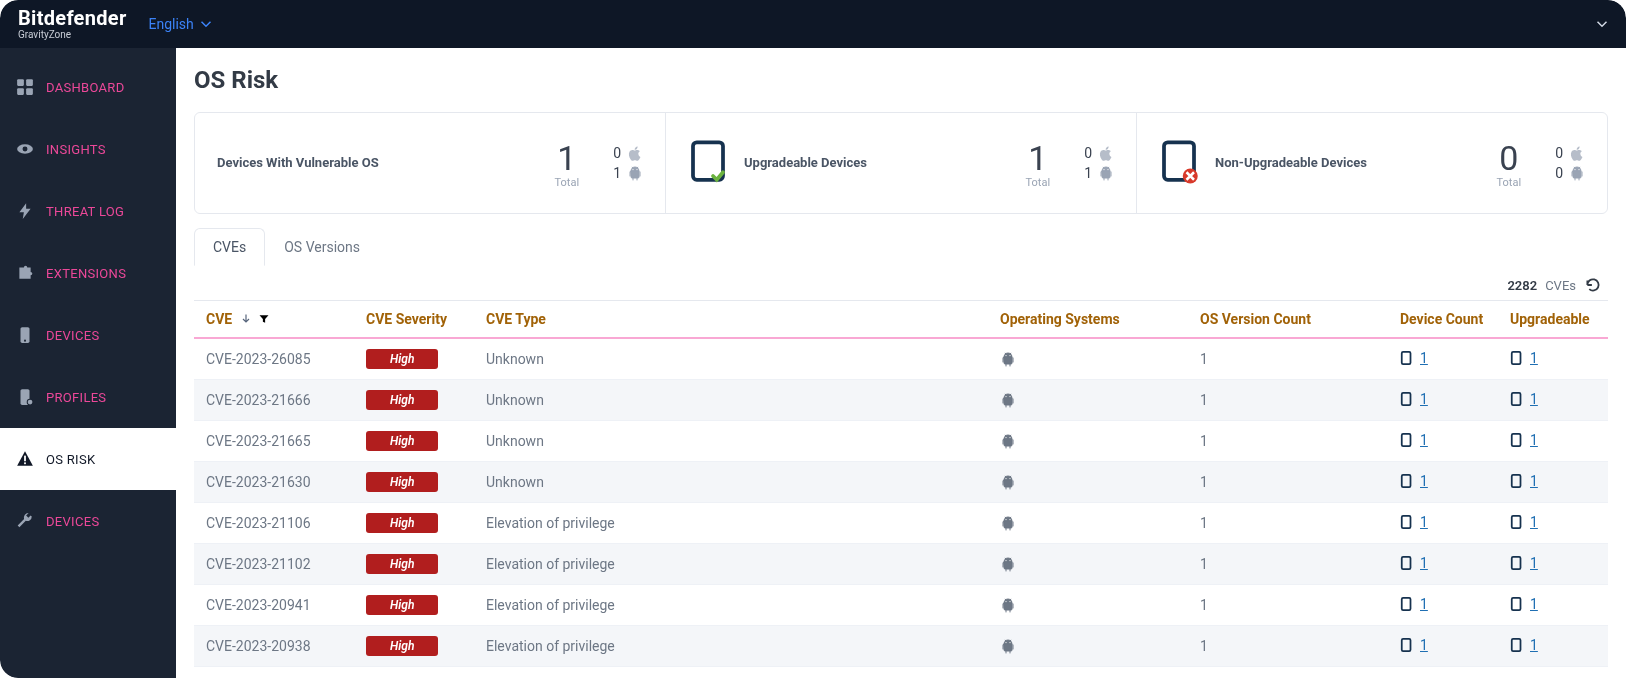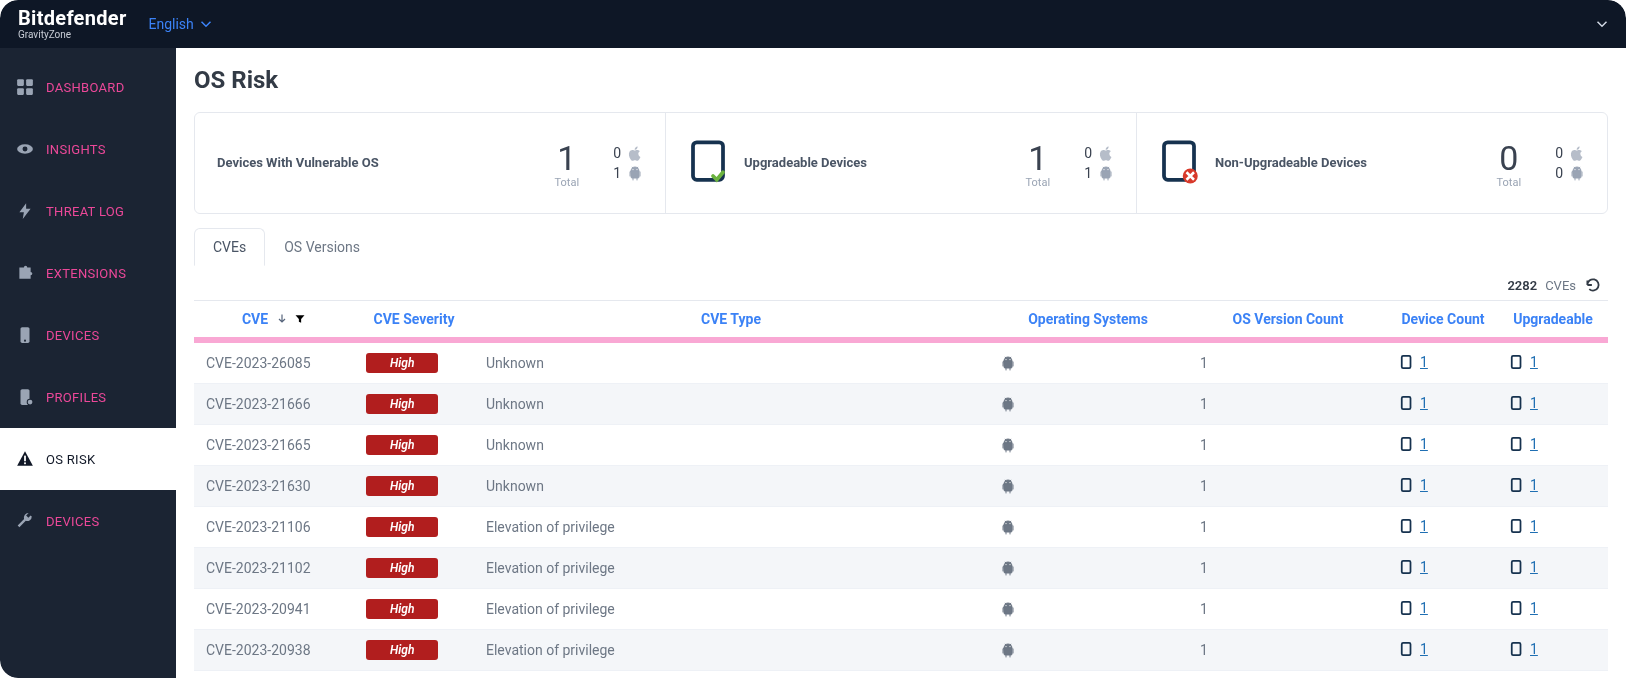--- a/index.html
+++ b/index.html
@@ -38,21 +38,21 @@
   .device-icon{width:40px;height:48px;}
   
   .tabs{display:flex;gap:0;margin-bottom:10px;}
   .tab{padding:10px 18px;font-size:14px;color:#6d7785;cursor:pointer;border:1px solid transparent;}
   .tab.active{color:#4a5565;border:1px solid #e5e8ee;border-bottom-color:#fff;border-radius:6px 6px 0 0;background:#fff;}
   .count-row{display:flex;justify-content:flex-end;align-items:center;gap:8px;color:#6d7785;font-size:13px;padding-right:6px;margin:6px 0 6px 0;}
   .count-row .n{color:#333b46;font-weight:600;}
   .count-row .refresh{width:18px;height:18px;cursor:pointer;color:#333b46;}
   
   table{width:100%;border-collapse:separate;border-spacing:0;font-size:14px;}
-  thead th{padding:10px 12px;text-align:center;color:#3b82f6;font-weight:700;border-top:1px solid #e5e8ee;border-bottom:6px solid #f9a8d4;background:#fff;white-space:nowrap;}
+  thead th{padding:10px 12px;text-align:left;color:#a16207;font-weight:700;border-top:1px solid #e5e8ee;border-bottom:2px solid #f9a8d4;background:#fff;white-space:nowrap;}
   thead th .sort{display:inline-flex;align-items:center;gap:8px;}
   thead th .sorticons{display:flex;gap:6px;color:#57657c;}
   tbody tr:nth-child(even){background:#f4f6f9;}
   tbody td{padding:10px 12px;border-bottom:1px solid #eef1f6;color:#6d7785;vertical-align:middle;}
   .sev{display:inline-block;background:#b11e1e;color:#fff;font-size:12px;font-weight:600;border-radius:3px;padding:3px 24px;font-style:italic;}
   .os-cell{display:flex;align-items:center;}
   .os-cell svg{width:16px;height:16px;}
   .devlink{display:inline-flex;align-items:center;gap:6px;color:#1f6fb3;}
   .devlink .v{color:#1f6fb3;text-decoration:underline;}
   .col-cve{width:160px;}

